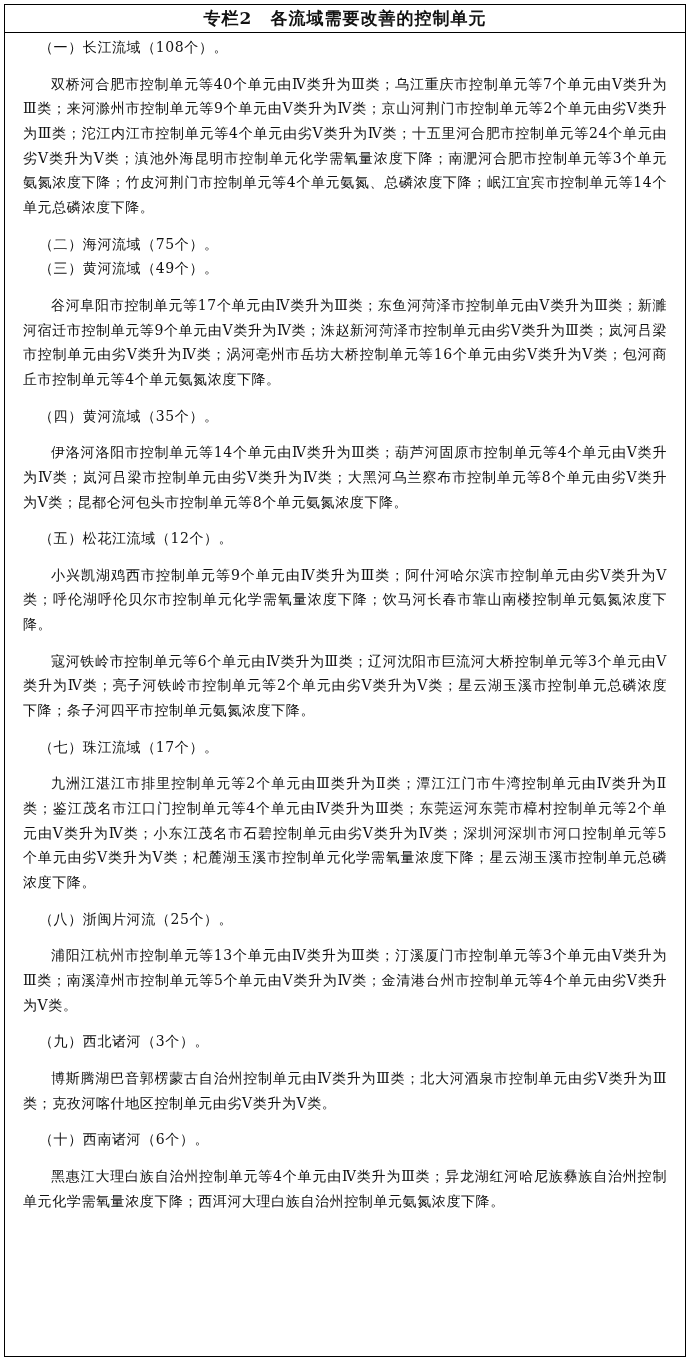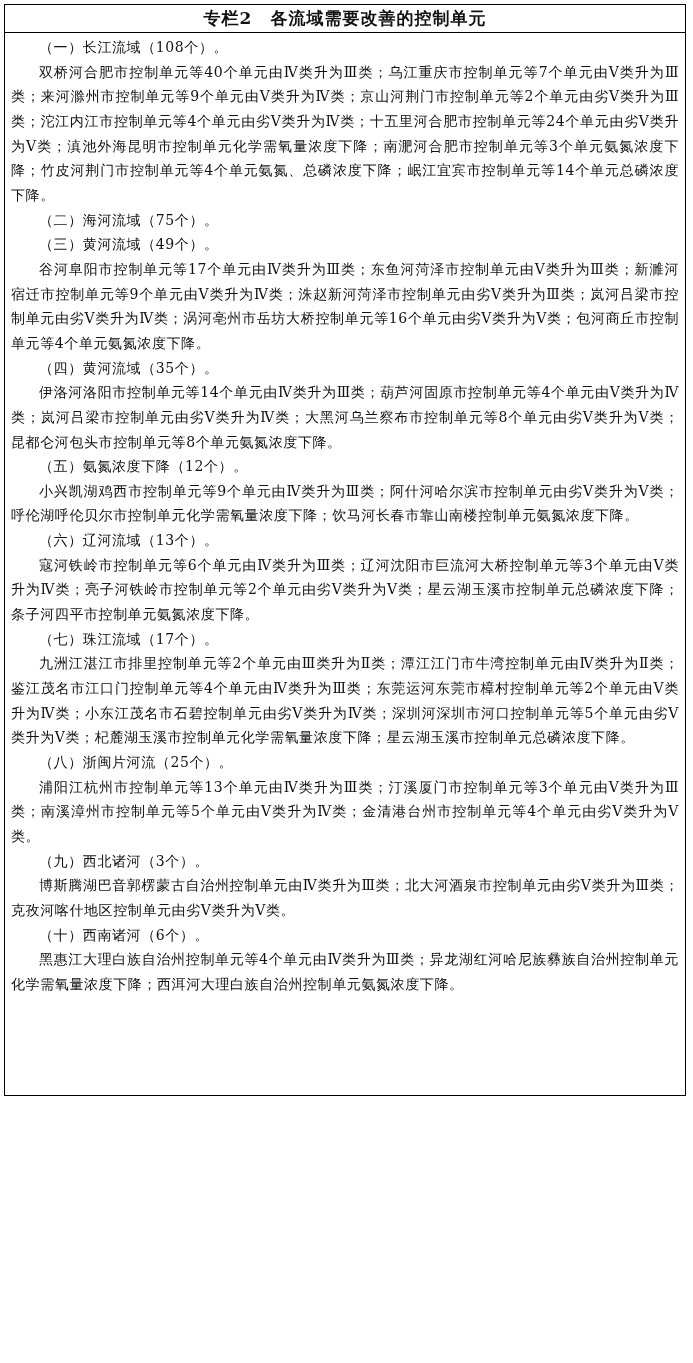--- a/index.html
+++ b/index.html
@@ -13,21 +13,21 @@
     position: relative;
     overflow: hidden;
     font-family: "DejaVu Serif", "Liberation Serif", serif;
     color: #111111;
   }
   .box {
     position: absolute;
     left: 4px;
     top: 4px;
     width: 682px;
-    height: 1092px;
+    height: 1353px;
     border: 1px solid #000000;
     box-sizing: border-box;
   }
   .title-row {
     height: 27px;
     border-bottom: 1px solid #000000;
     display: flex;
     align-items: center;
     justify-content: center;
     font-size: 17px;
@@ -40,44 +40,43 @@
     line-height: 24.65px;
     letter-spacing: 0.6px;
     text-align: justify;
   }
   .section-heading {
     text-indent: 2em;
     margin: 0;
   }
   .section-body {
     text-indent: 2em;
-    margin: 0;
+    margin: 12px;
   }
 </style>
 </head>
 <body>
 
 <div class="box">
   <div class="title-row">专栏2　各流域需要改善的控制单元</div>
   <div class="content">
     <p class="section-heading">（一）长江流域（108个）。</p>
     <p class="section-body">双桥河合肥市控制单元等40个单元由Ⅳ类升为Ⅲ类；乌江重庆市控制单元等7个单元由Ⅴ类升为Ⅲ类；来河滁州市控制单元等9个单元由Ⅴ类升为Ⅳ类；京山河荆门市控制单元等2个单元由劣Ⅴ类升为Ⅲ类；沱江内江市控制单元等4个单元由劣Ⅴ类升为Ⅳ类；十五里河合肥市控制单元等24个单元由劣Ⅴ类升为Ⅴ类；滇池外海昆明市控制单元化学需氧量浓度下降；南淝河合肥市控制单元等3个单元氨氮浓度下降；竹皮河荆门市控制单元等4个单元氨氮、总磷浓度下降；岷江宜宾市控制单元等14个单元总磷浓度下降。</p>
 
     <p class="section-heading">（二）海河流域（75个）。</p>
 
     <p class="section-heading">（三）黄河流域（49个）。</p>
     <p class="section-body">谷河阜阳市控制单元等17个单元由Ⅳ类升为Ⅲ类；东鱼河菏泽市控制单元由Ⅴ类升为Ⅲ类；新濉河宿迁市控制单元等9个单元由Ⅴ类升为Ⅳ类；洙赵新河菏泽市控制单元由劣Ⅴ类升为Ⅲ类；岚河吕梁市控制单元由劣Ⅴ类升为Ⅳ类；涡河亳州市岳坊大桥控制单元等16个单元由劣Ⅴ类升为Ⅴ类；包河商丘市控制单元等4个单元氨氮浓度下降。</p>
 
     <p class="section-heading">（四）黄河流域（35个）。</p>
     <p class="section-body">伊洛河洛阳市控制单元等14个单元由Ⅳ类升为Ⅲ类；葫芦河固原市控制单元等4个单元由Ⅴ类升为Ⅳ类；岚河吕梁市控制单元由劣Ⅴ类升为Ⅳ类；大黑河乌兰察布市控制单元等8个单元由劣Ⅴ类升为Ⅴ类；昆都仑河包头市控制单元等8个单元氨氮浓度下降。</p>
 
-    <p class="section-heading">（五）氨氮浓度下降（12个）。</p>
+    <p class="section-heading">（五）松花江流域（12个）。</p>
     <p class="section-body">小兴凯湖鸡西市控制单元等9个单元由Ⅳ类升为Ⅲ类；阿什河哈尔滨市控制单元由劣Ⅴ类升为Ⅴ类；呼伦湖呼伦贝尔市控制单元化学需氧量浓度下降；饮马河长春市靠山南楼控制单元氨氮浓度下降。</p>
 
-    <p class="section-heading">（六）辽河流域（13个）。</p>
     <p class="section-body">寇河铁岭市控制单元等6个单元由Ⅳ类升为Ⅲ类；辽河沈阳市巨流河大桥控制单元等3个单元由Ⅴ类升为Ⅳ类；亮子河铁岭市控制单元等2个单元由劣Ⅴ类升为Ⅴ类；星云湖玉溪市控制单元总磷浓度下降；条子河四平市控制单元氨氮浓度下降。</p>
 
     <p class="section-heading">（七）珠江流域（17个）。</p>
     <p class="section-body">九洲江湛江市排里控制单元等2个单元由Ⅲ类升为Ⅱ类；潭江江门市牛湾控制单元由Ⅳ类升为Ⅱ类；鉴江茂名市江口门控制单元等4个单元由Ⅳ类升为Ⅲ类；东莞运河东莞市樟村控制单元等2个单元由Ⅴ类升为Ⅳ类；小东江茂名市石碧控制单元由劣Ⅴ类升为Ⅳ类；深圳河深圳市河口控制单元等5个单元由劣Ⅴ类升为Ⅴ类；杞麓湖玉溪市控制单元化学需氧量浓度下降；星云湖玉溪市控制单元总磷浓度下降。</p>
 
     <p class="section-heading">（八）浙闽片河流（25个）。</p>
     <p class="section-body">浦阳江杭州市控制单元等13个单元由Ⅳ类升为Ⅲ类；汀溪厦门市控制单元等3个单元由Ⅴ类升为Ⅲ类；南溪漳州市控制单元等5个单元由Ⅴ类升为Ⅳ类；金清港台州市控制单元等4个单元由劣Ⅴ类升为Ⅴ类。</p>
 
     <p class="section-heading">（九）西北诸河（3个）。</p>
     <p class="section-body">博斯腾湖巴音郭楞蒙古自治州控制单元由Ⅳ类升为Ⅲ类；北大河酒泉市控制单元由劣Ⅴ类升为Ⅲ类；克孜河喀什地区控制单元由劣Ⅴ类升为Ⅴ类。</p>

